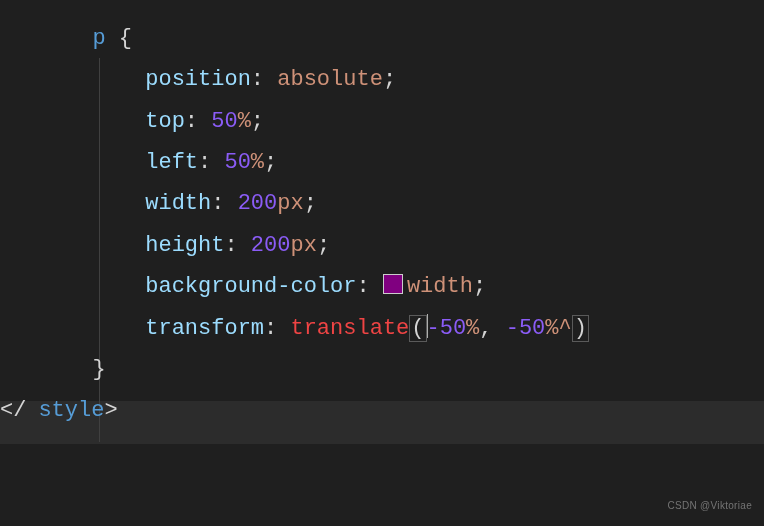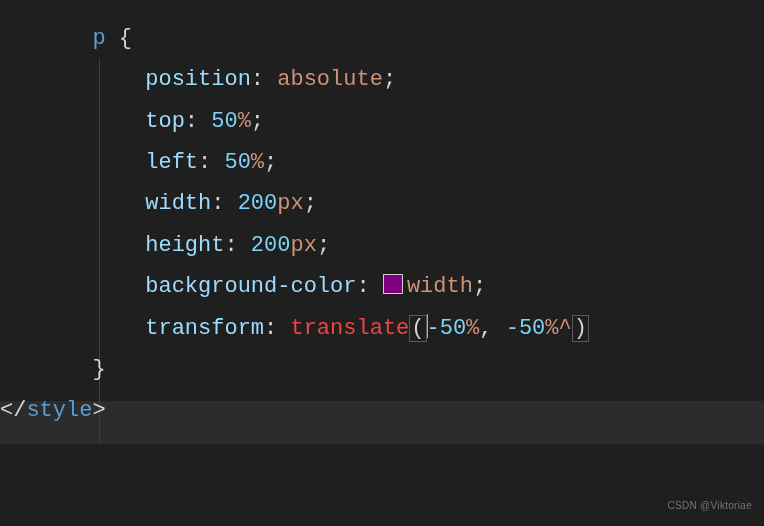--- a/index.html
+++ b/index.html
@@ -29,26 +29,26 @@
     top: 58px;
     width: 1px;
     height: 384px;
     background: #404040;
   }
   .sel { color: #569cd6; }
   .brace { color: #d4d4d4; }
   .prop { color: #9cdcfe; }
   .colon { color: #d4d4d4; }
   .valkw { color: #ce9178; }
-  .num { color: #7dd3fc; }
+  .num { color: #8b5cf6; }
   .unit { color: #ce9178; }
   .punc { color: #d4d4d4; }
   .comment { color: #6a9955; }
   .func { color: #ef4444; }
-  .tag { color: #569cd6; }
+  .tag { color: #569cd6; margin-left: 12px; }
   .swatch {
     display: inline-block;
     width: 20px;
     height: 20px;
     background: #800080;
     border: 1px solid #ccc;
     vertical-align: -2px;
     margin-right: 4px;
   }
   .hlrow {

